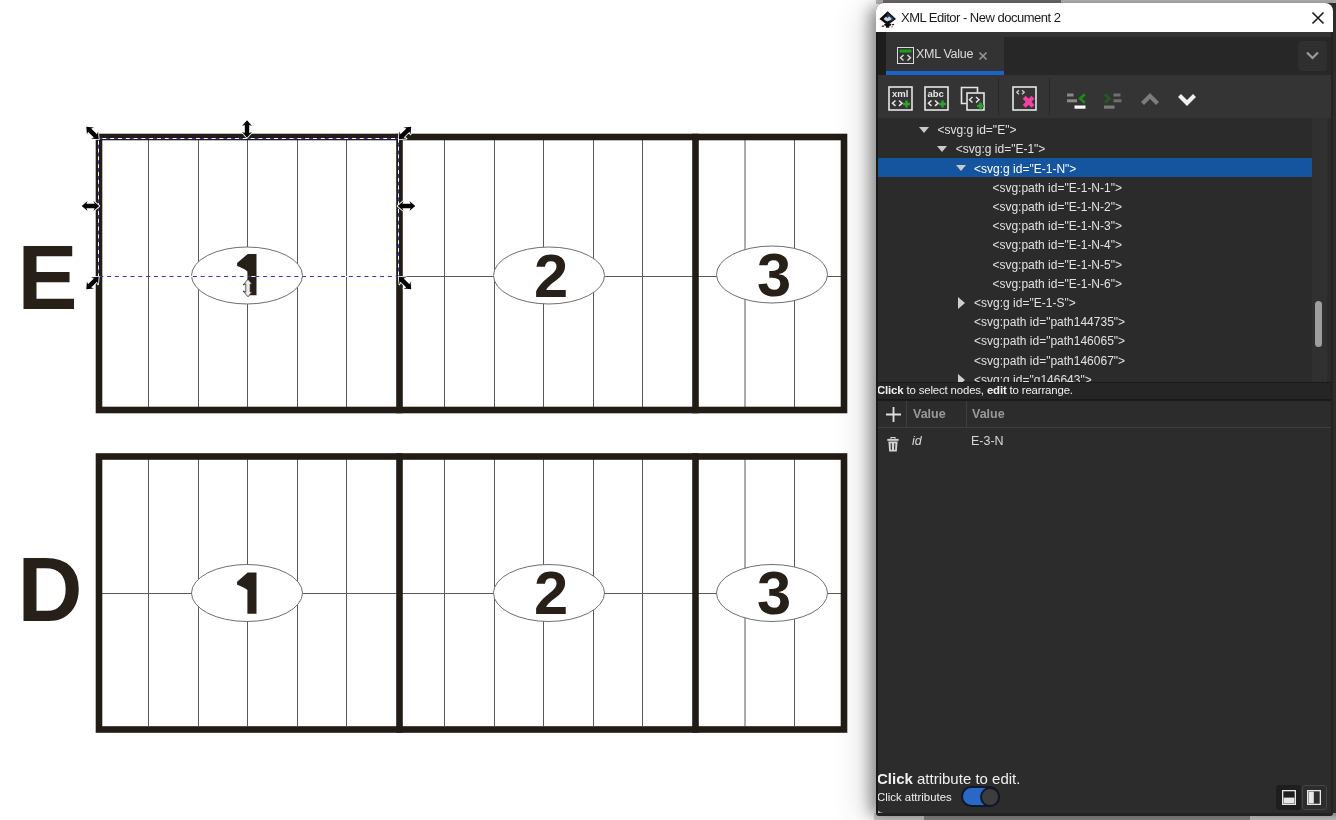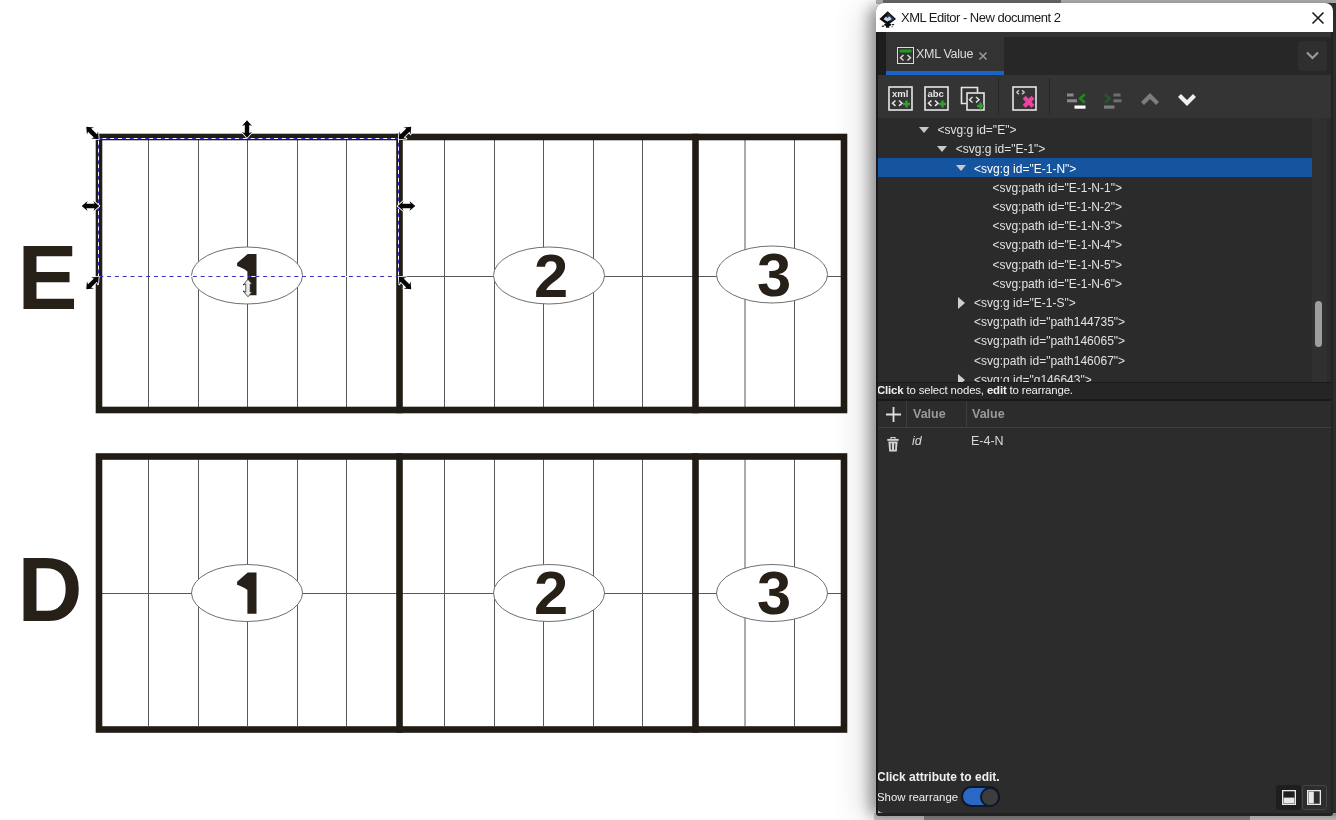--- a/index.html
+++ b/index.html
@@ -252,24 +252,24 @@
   <div class="abs" style="left:37px;top:404px;font-size:12.5px;font-weight:bold;color:#9a9a9a;">Value</div>
   <div class="abs" style="left:96px;top:404px;font-size:12.5px;font-weight:bold;color:#9a9a9a;">Value</div>
 
   <svg class="abs" style="left:10.5px;top:434px" width="12" height="15" viewBox="0 0 12 15">
     <path d="M4 1.8 L4 0.5 L8 0.5 L8 1.8" fill="none" stroke="#d4d4d4" stroke-width="1.2"></path>
     <rect x="0.3" y="1.9" width="11.4" height="1.9" fill="#d4d4d4"></rect>
     <path d="M1.4 4.6 L10.6 4.6 L9.8 14.5 L2.2 14.5 Z" fill="#d4d4d4"></path>
     <path d="M4.2 6.3 L4.4 12.8 M7.8 6.3 L7.6 12.8" stroke="#2c2c2c" stroke-width="1.1"></path>
   </svg>
   <div class="abs" style="left:36px;top:431px;font-size:12.5px;color:#d8d8d8;font-style:italic;">id</div>
-  <div class="abs" style="left:95px;top:431px;font-size:12.5px;color:#d8d8d8;">E-4-N</div>
-
-  <div class="abs" style="left:1px;top:766.5px;font-size:12px;color:#f0f0f0;font-weight:bold;"><b>Click</b> attribute to edit.</div>
-  <div class="abs" style="left:1px;top:788px;font-size:11.4px;color:#f0f0f0;">Show rearrange</div>
+  <div class="abs" style="left:95px;top:431px;font-size:12.5px;color:#d8d8d8;">E-3-N</div>
+
+  <div class="abs" style="left:1px;top:766.5px;font-size:15px;color:#f0f0f0;"><b>Click</b> attribute to edit.</div>
+  <div class="abs" style="left:1px;top:788px;font-size:11.4px;color:#f0f0f0;">Click attributes</div>
 
   <div class="abs" style="left:85px;top:783px;width:38.5px;height:21px;background:#2a68c6;border:2px solid #0f1828;border-radius:11px;box-sizing:border-box;"></div>
   <div class="abs" style="left:104px;top:783.5px;width:20px;height:20px;background:#3d3d3d;border:2px solid #0f1828;border-radius:50%;box-sizing:border-box;"></div>
 
   <div class="abs" style="left:400px;top:781.5px;width:25px;height:25px;background:#1e1e1e;border-radius:3px;"></div>
   <div class="abs" style="left:425.5px;top:781.5px;width:25px;height:25px;background:#2d2d2d;border:1px solid #454545;border-radius:3px;box-sizing:border-box;"></div>
   <svg class="abs" style="left:405.5px;top:786.5px" width="14" height="15" viewBox="0 0 14 15">
     <rect x="0.65" y="0.65" width="12.7" height="13.7" fill="none" stroke="#e8e8e8" stroke-width="1.3"></rect>
     <rect x="1.6" y="7.6" width="10.8" height="5.8" fill="#e8e8e8"></rect>
   </svg>

